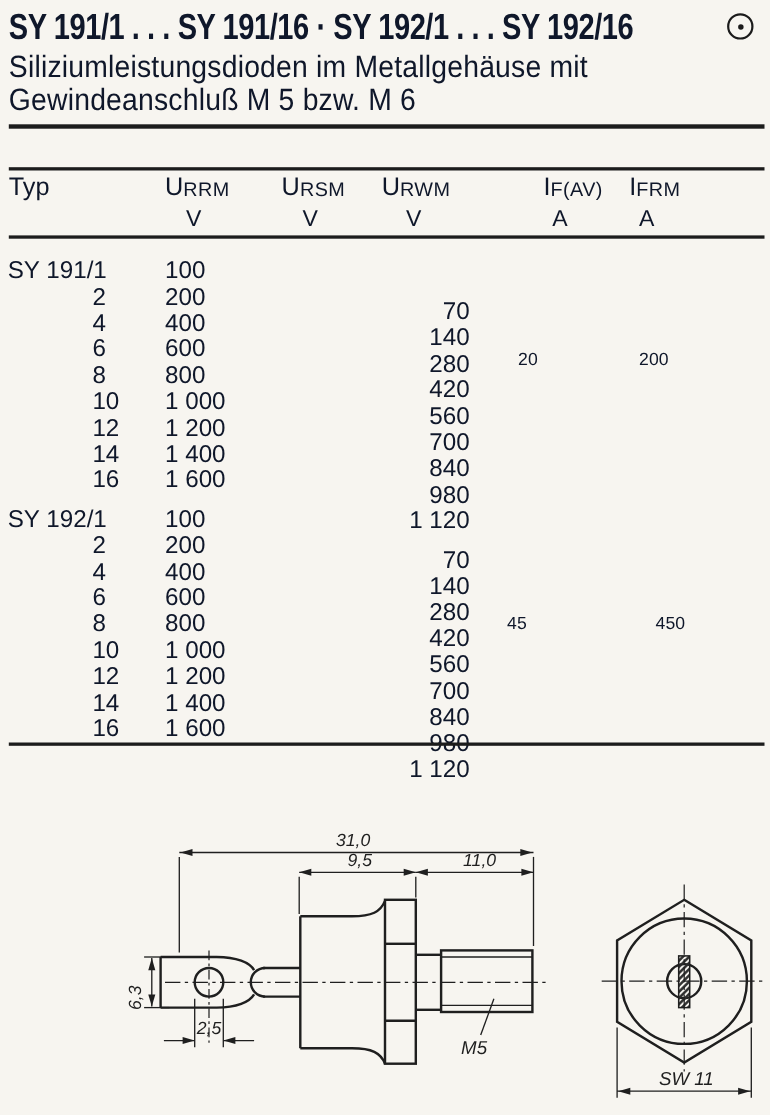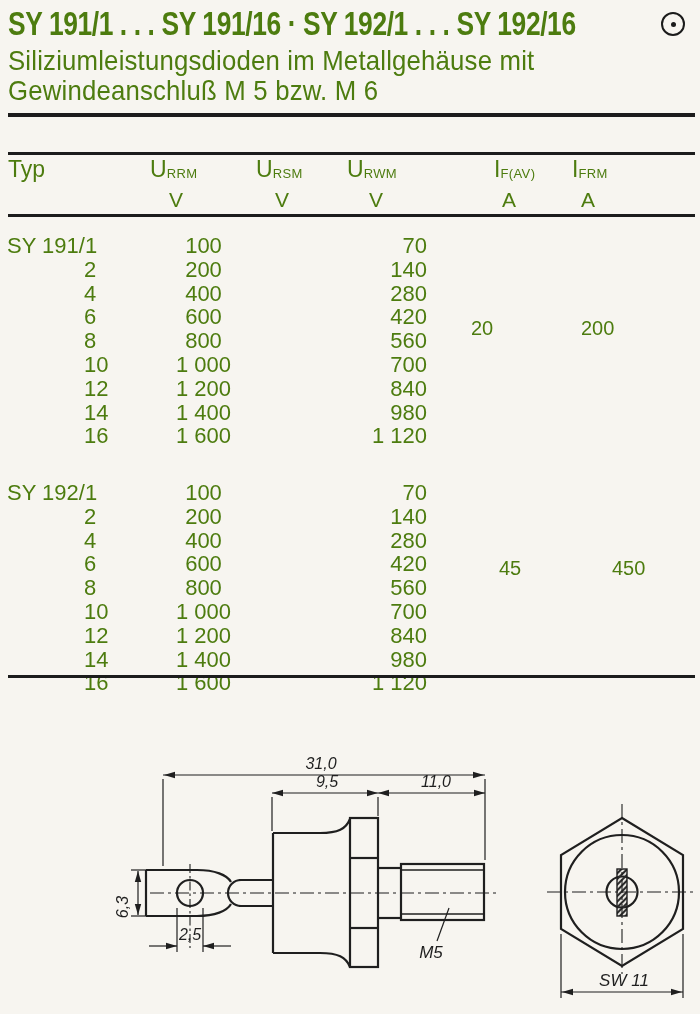--- a/index.html
+++ b/index.html
@@ -1,18 +1,18 @@
 <!DOCTYPE html>
 <html><head>
 <meta charset="utf-8">
 <style>
   html,body{margin:0;padding:0;background:#e8e6e1;}
   .page{
     position:relative;width:700px;height:1014px;overflow:hidden;
-    background:#f7f5f0;color:#4d7c0f;
+    background:#f7f5f0;color:#0f172a;
     font-family:"Liberation Sans", sans-serif;
   }
   .title{
     position:absolute;left:8px;top:6px;width:800px;
     font-size:33px;font-weight:700;letter-spacing:-0.5px;line-height:36px;
     transform:scaleX(0.80);transform-origin:left top;white-space:nowrap;
   }
   .brandmark{
     position:absolute;left:661px;top:12px;width:20px;height:20px;
     border:2px solid #1b1b1b;border-radius:50%;
@@ -22,29 +22,29 @@
     background:#1b1b1b;border-radius:50%;
   }
   .subtitle{
     position:absolute;left:8px;top:46px;width:760px;
     font-size:28px;font-weight:400;line-height:29.5px;letter-spacing:0.2px;
     transform:scaleX(0.92);transform-origin:left top;white-space:nowrap;
   }
   .rule{position:absolute;left:8px;width:687px;height:2.5px;background:#1c1c1c;}
   .rule.thick{height:4px;}
   .th{position:absolute;top:157px;font-size:23px;line-height:25px;white-space:nowrap;}
-  .th .sub{font-size:13px;letter-spacing:0.4px;position:relative;top:1px;}
+  .th .sub{font-size:18px;letter-spacing:0.4px;position:relative;top:1px;}
   .th .unit{font-size:21px;text-align:center;margin-top:2px;}
   .tgroup{position:absolute;left:0;width:568px;font-size:22px;}
   .trow{position:relative;height:23.8px;line-height:23.8px;}
   .c-typ{position:absolute;left:84px;}
   .trow.first .c-typ{left:7px;}
-  .c-urrm{position:absolute;left:150px;width:107px;text-align:center;}
-  .c-urwm{position:absolute;left:315px;width:112px;text-align:right;}
-  .ifval{position:absolute;font-size:20px;line-height:24px;}
+  .c-urrm{position:absolute;left:150px;width:107px;text-align:left;}
+  .c-urwm{position:absolute;left:315px;width:112px;text-align:right;margin-top:37px;}
+  .ifval{position:absolute;font-size:16px;line-height:24px;}
   svg.drawing{position:absolute;left:0;top:0;width:700px;height:1014px;}
   svg .obj{stroke-width:2.2;fill:none;}
   svg .thin{stroke-width:1.3;fill:none;}
   svg .cl{stroke-width:1.1;fill:none;stroke-dasharray:14 4 3 4;}
   svg .cl2{stroke-width:1.1;fill:none;stroke-dasharray:9 3 2.5 3;}
   svg .dim path{stroke-width:1.2;fill:none;}
   svg .dim .ah{fill:#1f1f1f;stroke:none;}
   svg text{fill:#1f1f1f;stroke:none;font-family:"Liberation Sans",sans-serif;
     font-style:italic;font-size:16px;text-anchor:middle;}
   svg text.big{font-size:17px;}
@@ -136,21 +136,21 @@
       </div>
       <div class="trow">
         <span class="c-typ">16</span>
         <span class="c-urrm">1 600</span>
         <span class="c-urwm">1 120</span>
       </div>
     </div>
   <div class="ifval" style="left:471px;top:316px">20</div>
   <div class="ifval" style="left:581px;top:316px">200</div>
 
-  <div class="tgroup" style="top:481px">
+  <div class="tgroup" style="top:460px">
       <div class="trow first">
         <span class="c-typ">SY 192/1</span>
         <span class="c-urrm">100</span>
         <span class="c-urwm">70</span>
       </div>
       <div class="trow">
         <span class="c-typ">2</span>
         <span class="c-urrm">200</span>
         <span class="c-urwm">140</span>
       </div>
@@ -183,22 +183,22 @@
         <span class="c-typ">14</span>
         <span class="c-urrm">1 400</span>
         <span class="c-urwm">980</span>
       </div>
       <div class="trow">
         <span class="c-typ">16</span>
         <span class="c-urrm">1 600</span>
         <span class="c-urwm">1 120</span>
       </div>
     </div>
-  <div class="ifval" style="left:499px;top:556px">45</div>
-  <div class="ifval" style="left:612px;top:556px">450</div>
+  <div class="ifval" style="left:461px;top:556px">45</div>
+  <div class="ifval" style="left:596px;top:556px">450</div>
 
   <div class="rule" style="top:675px"></div>
 
   <svg class="drawing" viewBox="0 0 700 1014">
     <defs>
       <pattern id="hatch" patternUnits="userSpaceOnUse" width="4" height="4" patternTransform="rotate(45)">
         <line x1="2" y1="0" x2="2" y2="4" stroke="#2a2a2a" stroke-width="2.2"></line>
       </pattern>
     </defs>
 

